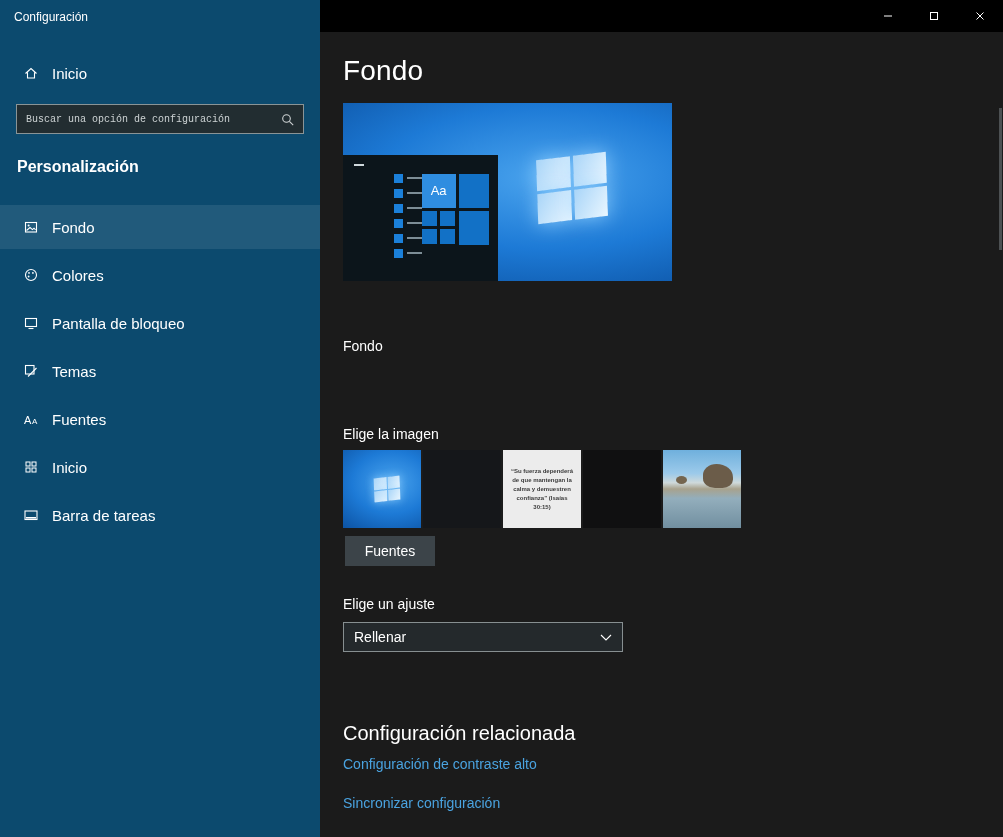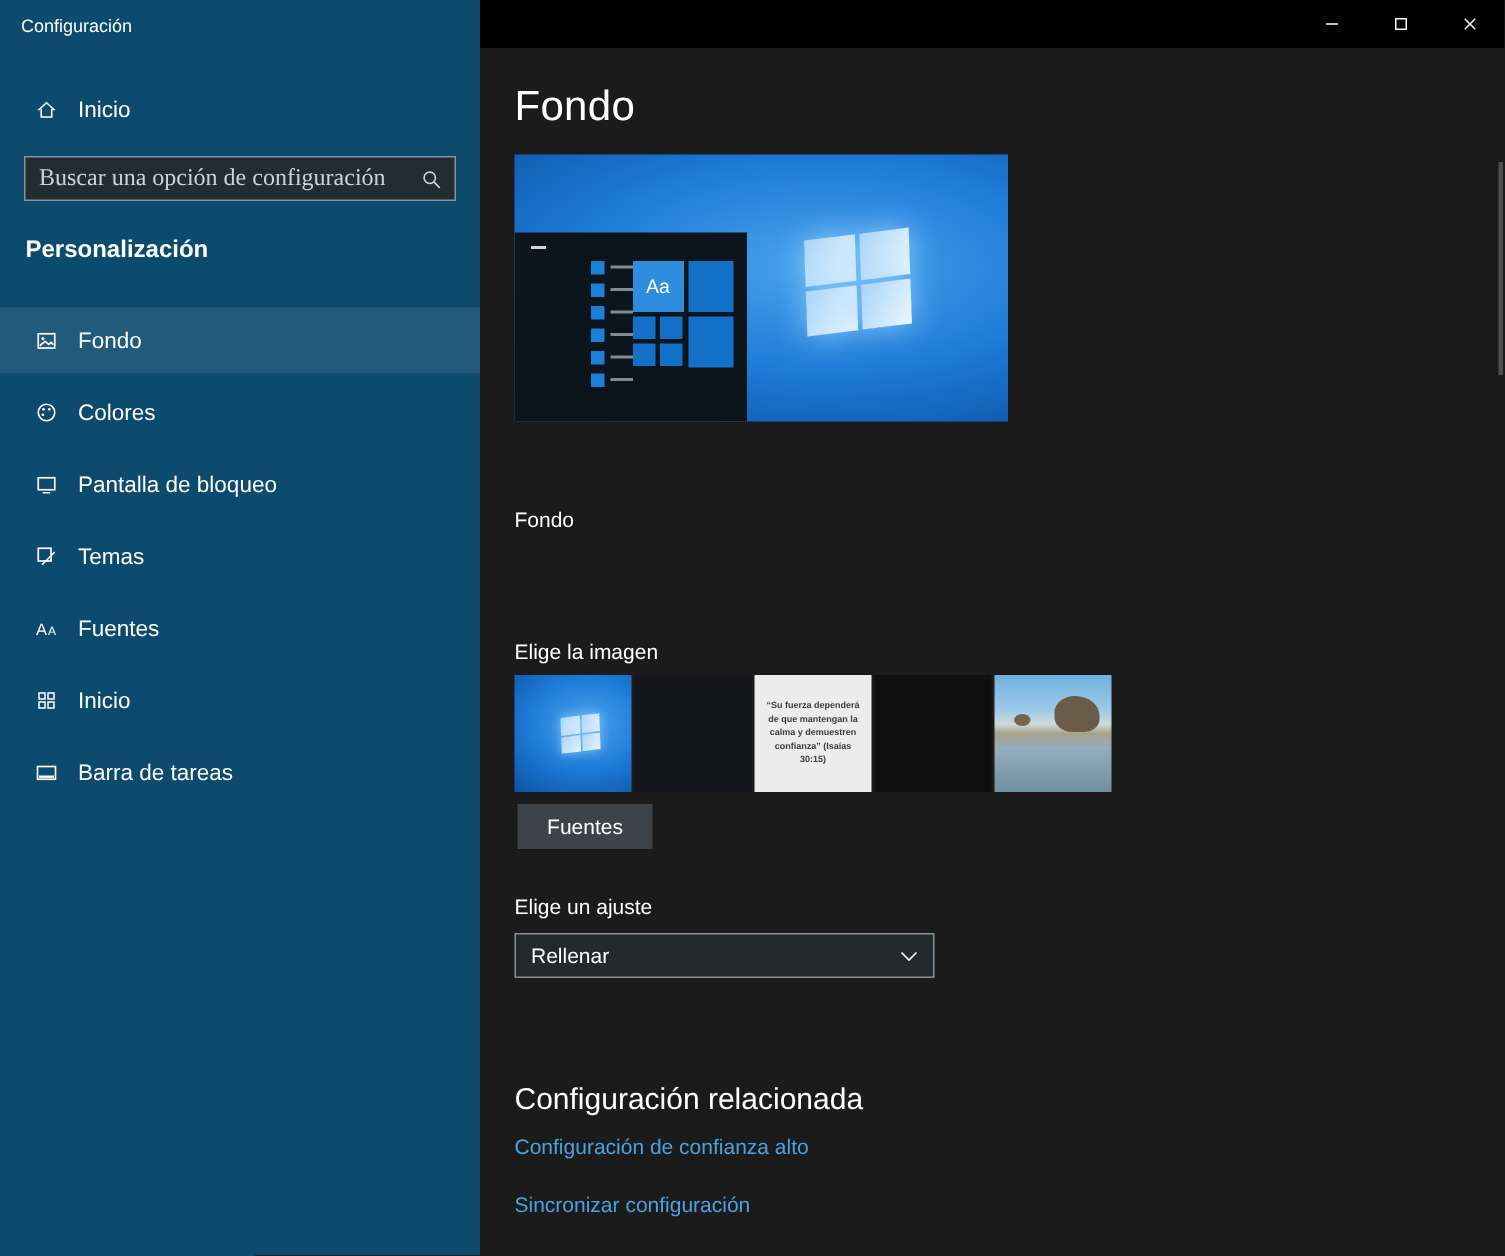--- a/index.html
+++ b/index.html
@@ -14,22 +14,22 @@
   .win-btn{width:46px;height:32px;display:flex;align-items:center;justify-content:center;cursor:default}
   .win-btn svg{display:block}
 
   
   .sidebar{position:absolute;left:0;top:0;width:320px;height:100%;background:#0c4a6e}
   .app-title{position:absolute;left:14px;top:10px;font-size:12px;color:#fff}
   .nav-home{position:absolute;left:0;top:53px;width:100%;height:40px;display:flex;align-items:center;
             padding-left:23px;gap:13px;font-size:15px;cursor:default}
   .searchbox{position:absolute;left:16px;top:104px;width:288px;height:30px;
              border:1px solid #8a9496;background:#222d31;display:flex;align-items:center;padding-right:8px}
-  .searchbox input{flex:1;background:transparent;border:0;outline:0;color:#e6eaeb;font-size:16px;
-                   padding:0 9px;font-family:Liberation Serif, serif}
+  .searchbox input{flex:1;background:transparent;border:0;outline:0;color:#e6eaeb;font-size:10px;
+                   padding:0 9px;font-family:Liberation Mono, monospace}
   .searchbox input::placeholder{color:#cdd3d4;opacity:1}
   .section-header{position:absolute;left:17px;top:158px;font-size:16px;font-weight:700}
   .nav{position:absolute;left:0;top:205px;width:100%}
   .nav-item{height:44px;margin-bottom:4px;display:flex;align-items:center;padding-left:23px;gap:13px;
             font-size:15px;cursor:default}
   .nav-item.selected{background:rgba(255,255,255,.09)}
   .icon16{width:16px;height:16px;flex:0 0 16px}
 
   
   .main{position:absolute;left:320px;top:0;right:0;bottom:0}
@@ -263,18 +263,18 @@
 
     <div class="field-label" style="top:596px">Elige un ajuste</div>
     <div class="dropdown" style="top:622px">
       <span>Rellenar</span>
       <svg width="12" height="7" viewBox="0 0 12 7">
           <path d="M1 1 L6 6 L11 1" fill="none" stroke="#fff" stroke-width="1.1"></path>
         </svg>
     </div>
 
     <div class="related-title">Configuración relacionada</div>
-    <a class="link link-1">Configuración de confianza alto</a>
+    <a class="link link-1">Configuración de contraste alto</a>
     <a class="link link-2">Sincronizar configuración</a>
   </div>
 
   <div class="scroll-thumb"></div>
 </div>
 
 </body></html>

